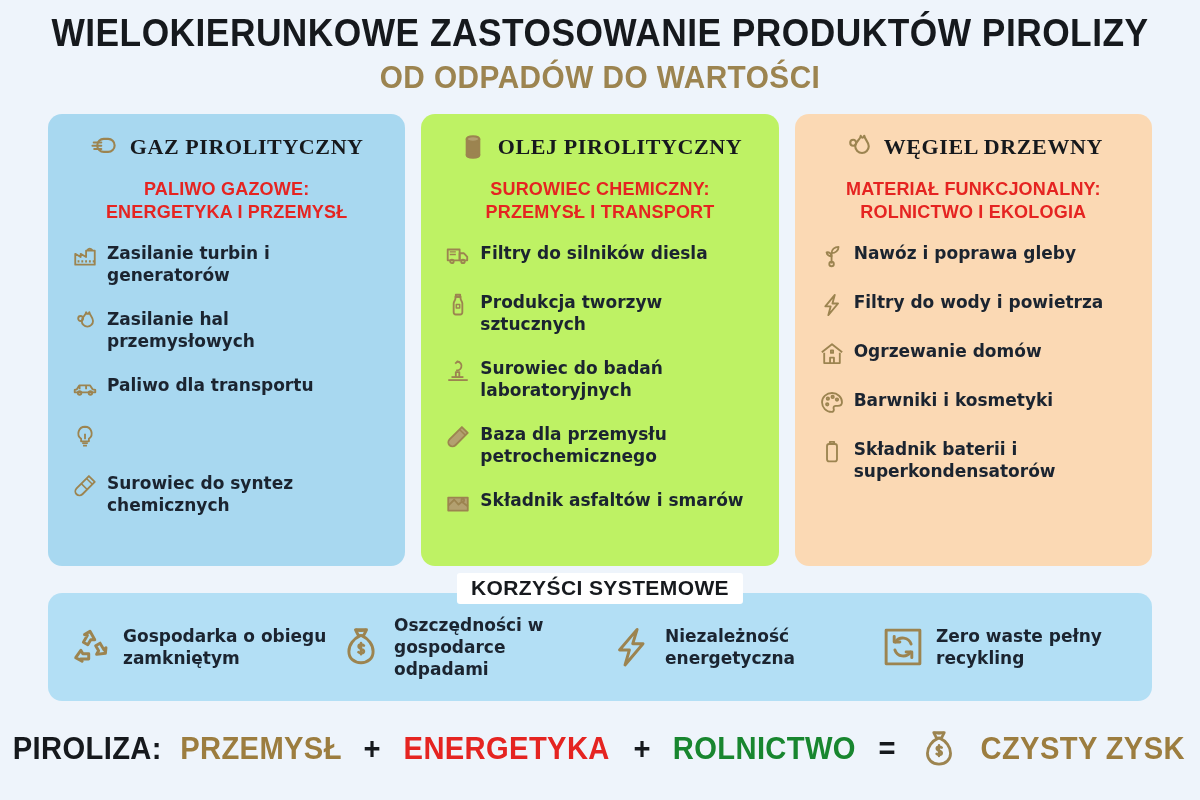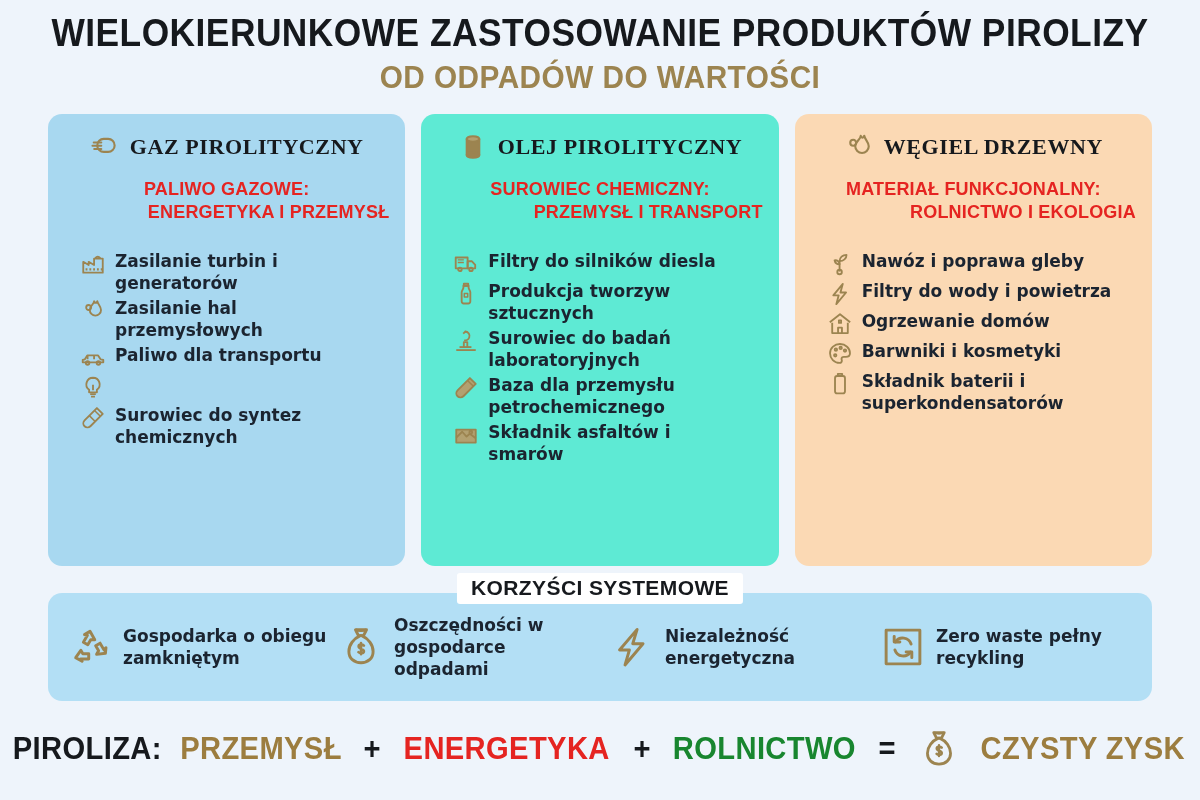--- a/index.html
+++ b/index.html
@@ -27,40 +27,40 @@
     transform:scaleX(.93);transform-origin:center;
     margin-top:4px;white-space:nowrap;
   }
 
   
   .cards{position:absolute;left:48px;top:114px;width:1104px;height:452px;
          display:flex;gap:16px;}
   .card{flex:1 1 0;border-radius:14px;padding:14px 16px 10px 16px;box-sizing:border-box;
         display:flex;flex-direction:column;}
   .card.blue{background:#a8d8f0;}
-  .card.green{background:#5eead4;}
+  .card.green{background:#bef264;}
   .card.orange{background:#fbd9b4;}
 
   .card-head{display:flex;align-items:center;justify-content:center;gap:10px;
              margin-top:4px;margin-bottom:4px;}
   .card-head .ico{flex:0 0 auto;display:block;}
   .card-title{
     font-family:Liberation Serif, serif;
     font-weight:bold;font-size:22px;letter-spacing:.6px;color:#16191d;
     white-space:nowrap;
   }
   .card-sub{
     text-align:center;color:#e52421;
     font-family:"Liberation Sans",sans-serif;
     font-weight:bold;font-size:18px;line-height:23px;letter-spacing:.2px;
     margin:12px 0 10px 0;
   }
-  .card-sub .l2{display:block;text-align:right;}
-
-  .items{list-style:none;margin:16px;padding:0;display:flex;flex-direction:column;gap:3px;}
+  .card-sub .l2{display:block;}
+
+  .items{list-style:none;margin:8px;padding:0;display:flex;flex-direction:column;gap:22px;}
   .item{display:flex;align-items:flex-start;gap:9px;}
   .item .ico{flex:0 0 26px;width:26px;height:26px;margin-top:1px;}
   .item .txt{
     font-size:17px;line-height:22px;font-weight:bold;color:#1b2430;
     font-family:"DejaVu Sans",sans-serif;
   }
   .card.green .item .txt,.card.orange .item .txt{line-height:22px;}
 
   
   .benefits-wrap{position:absolute;left:48px;top:593px;width:1104px;height:108px;}

